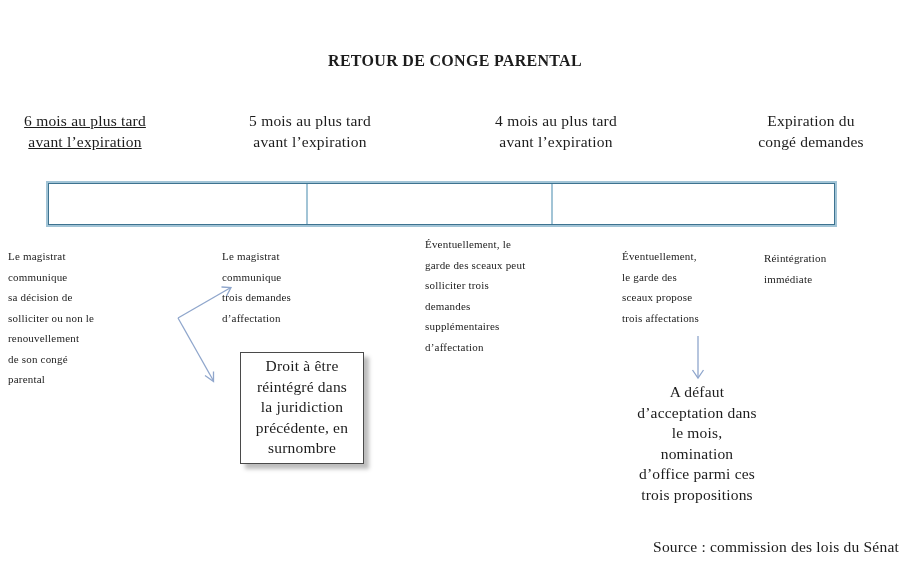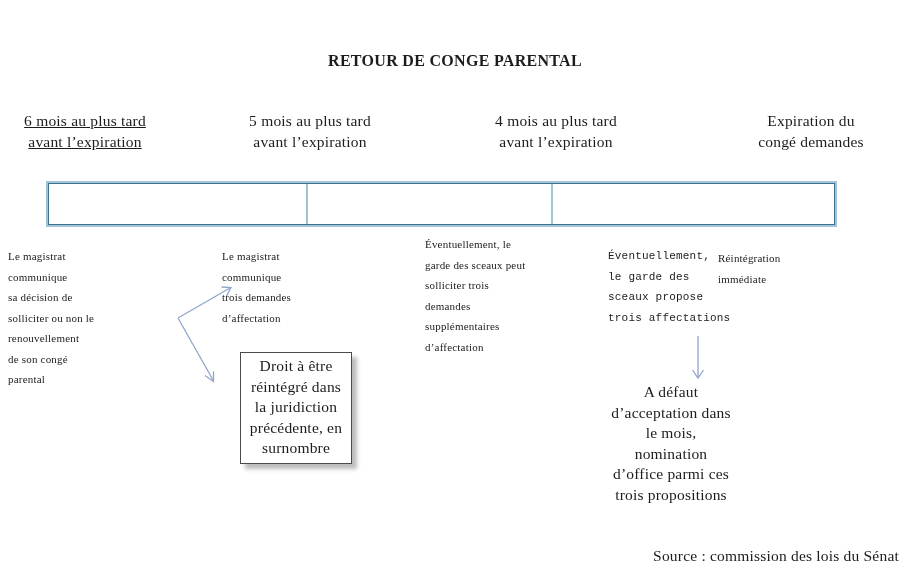--- a/index.html
+++ b/index.html
@@ -71,54 +71,53 @@
     position: absolute;
     text-align: left;
     font-size: 11px;
     line-height: 20.5px;
     letter-spacing: 0.2px;
     white-space: pre-line;
   }
   .s0 { left: 8px;   top: 246px; width: 185px; }
   .s1 { left: 222px; top: 246px; width: 170px; }
   .s2 { left: 425px; top: 234px; width: 210px; }
-  .s3 { left: 608px; top: 246px; width: 170px; font-family: Liberation Mono, monospace; }
-  .s4 { left: 718px; top: 248px; width: 140px; }
+  .s3 { left: 622px; top: 246px; width: 170px; }
+  .s4 { left: 764px; top: 248px; width: 140px; }
   .callout-box {
     position: absolute;
     left: 240px; top: 352px;
-    width: 112px;
+    width: 124px;
     padding: 3px 0 4px 0;
     text-align: center;
     font-size: 15.5px;
     line-height: 20.5px;
     letter-spacing: 0.2px;
     white-space: pre-line;
     background: #fff;
     border: 1px solid var(--box-border);
     box-shadow: 5px 5px 4px var(--box-shadow);
   }
   .consequence {
     position: absolute;
-    left: 576px; top: 382px;
+    left: 602px; top: 382px;
     width: 190px;
     text-align: center;
     font-size: 15.5px;
     line-height: 20.5px;
     letter-spacing: 0.2px;
     white-space: pre-line;
   }
   .source-caption {
     position: absolute;
     right: 11px; top: 538px;
     width: 420px;
     text-align: right;
     font-size: 15.5px;
     letter-spacing: 0.2px;
-    margin-top: 9px;
   }
   .arrows-layer {
     position: absolute;
     left: 0; top: 0;
     width: 910px; height: 573px;
     pointer-events: none;
   }
   .arrows-layer line { stroke: var(--arrow); stroke-width: 1.3; fill: none; }
   .arrows-layer .head { stroke: var(--arrow); fill: none; stroke-width: 1.3; }
 </style>

